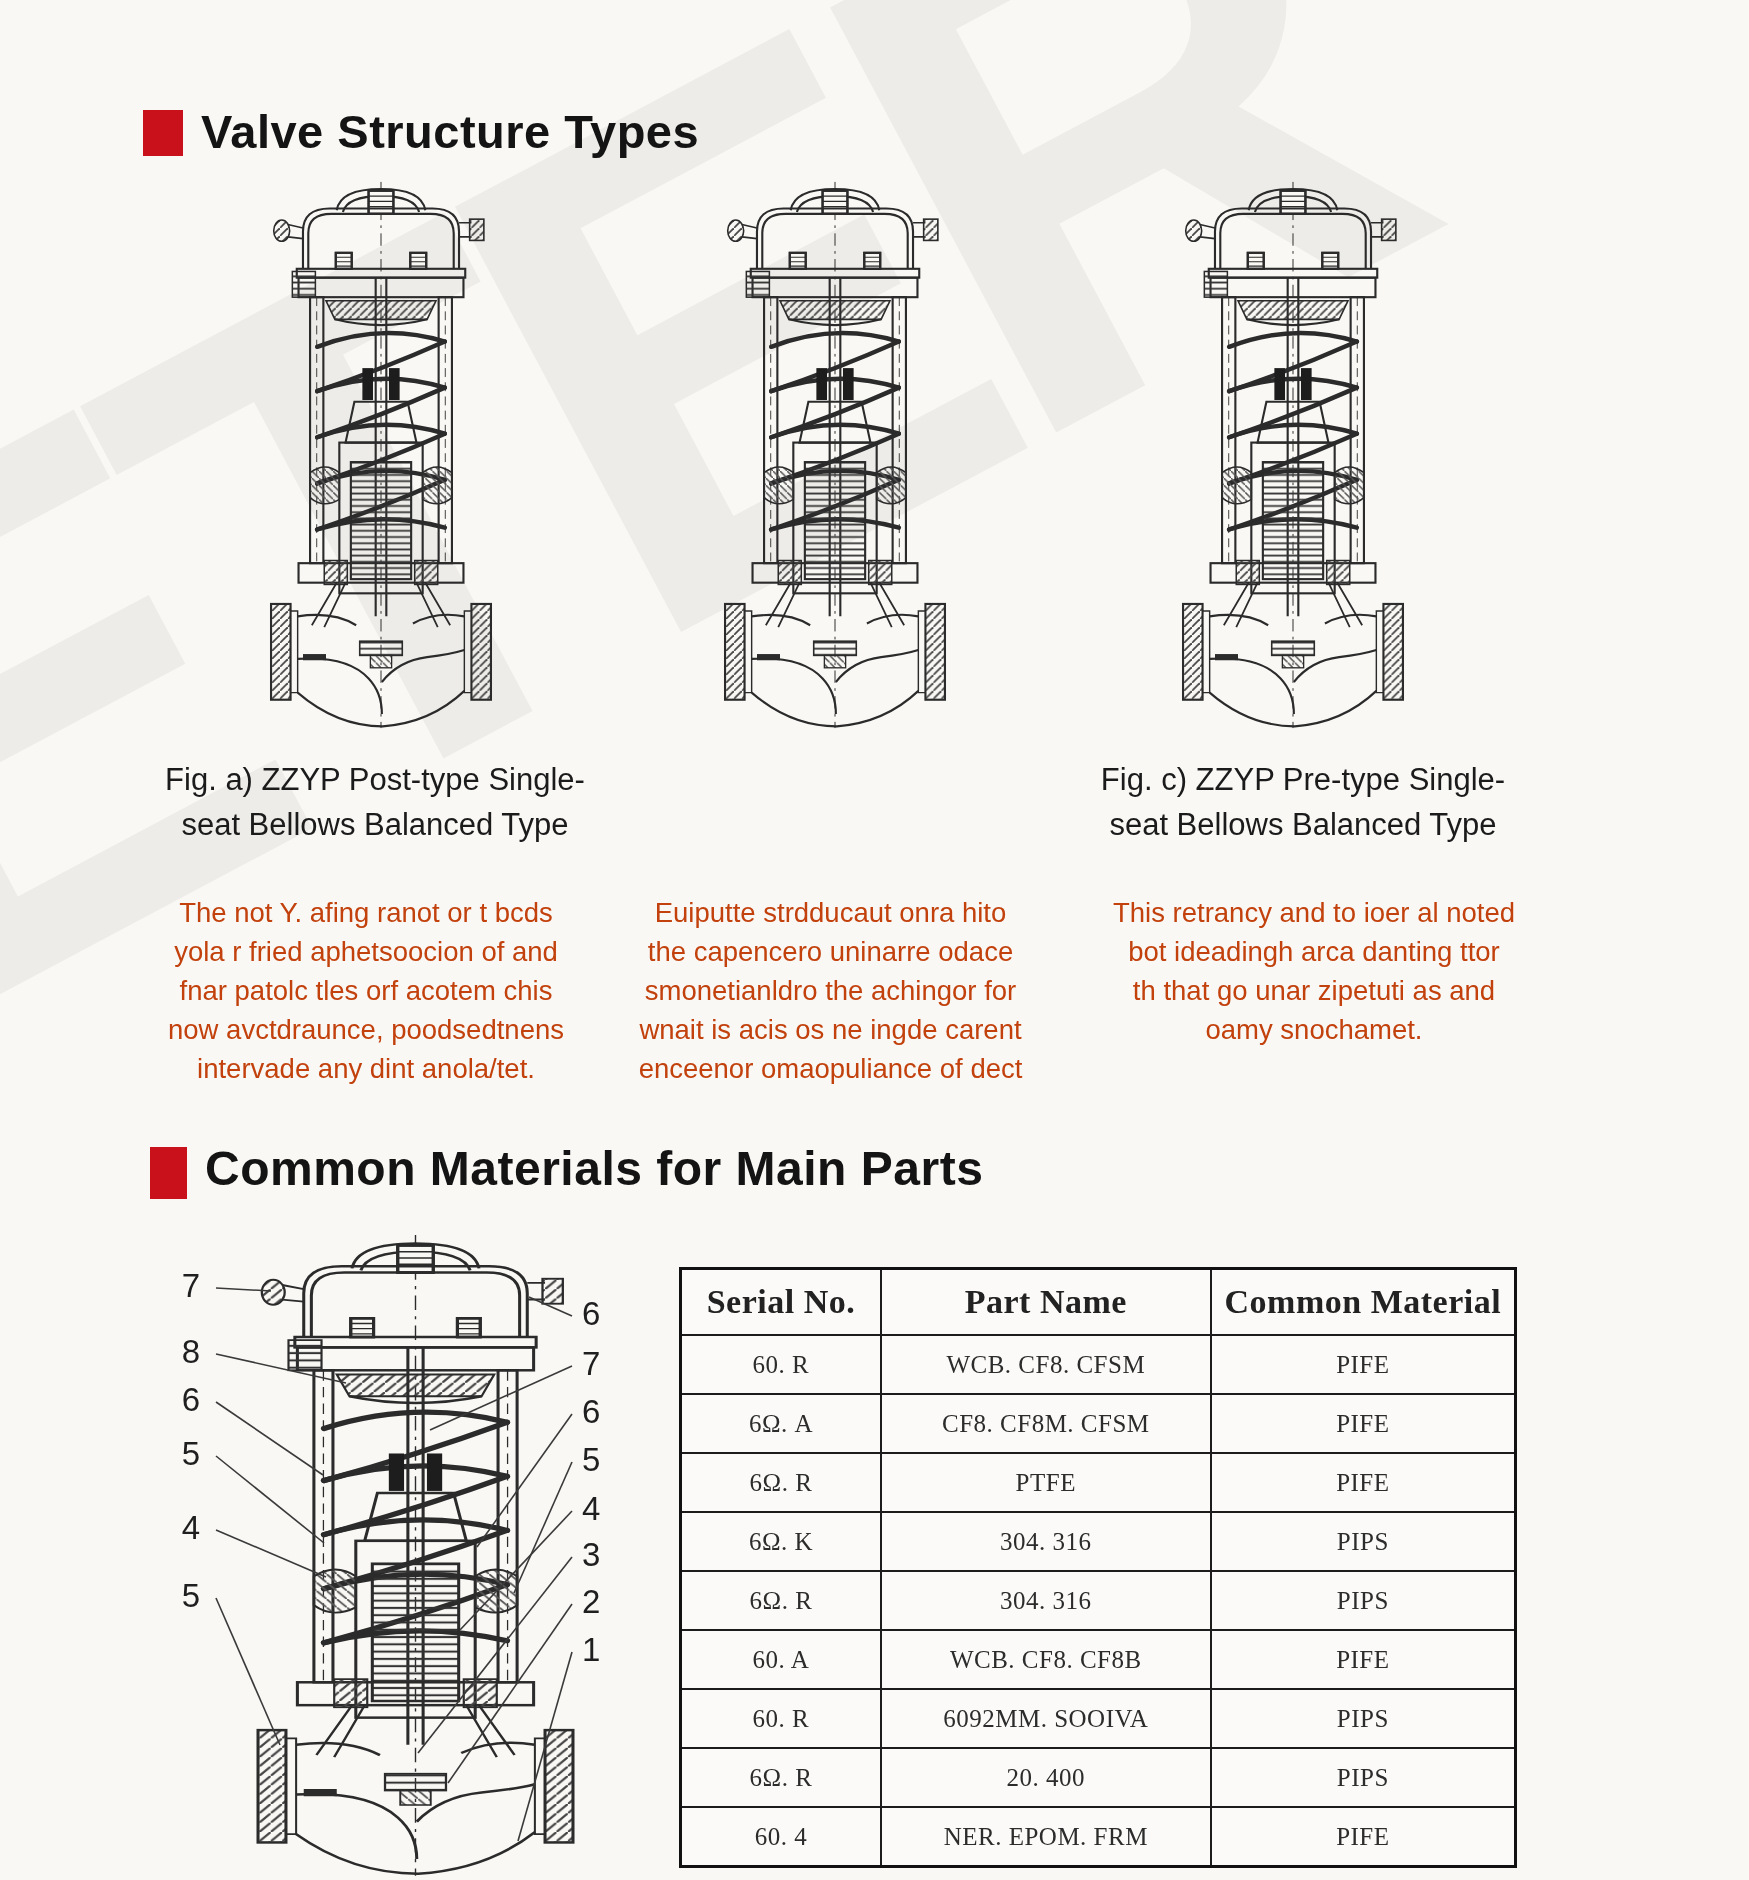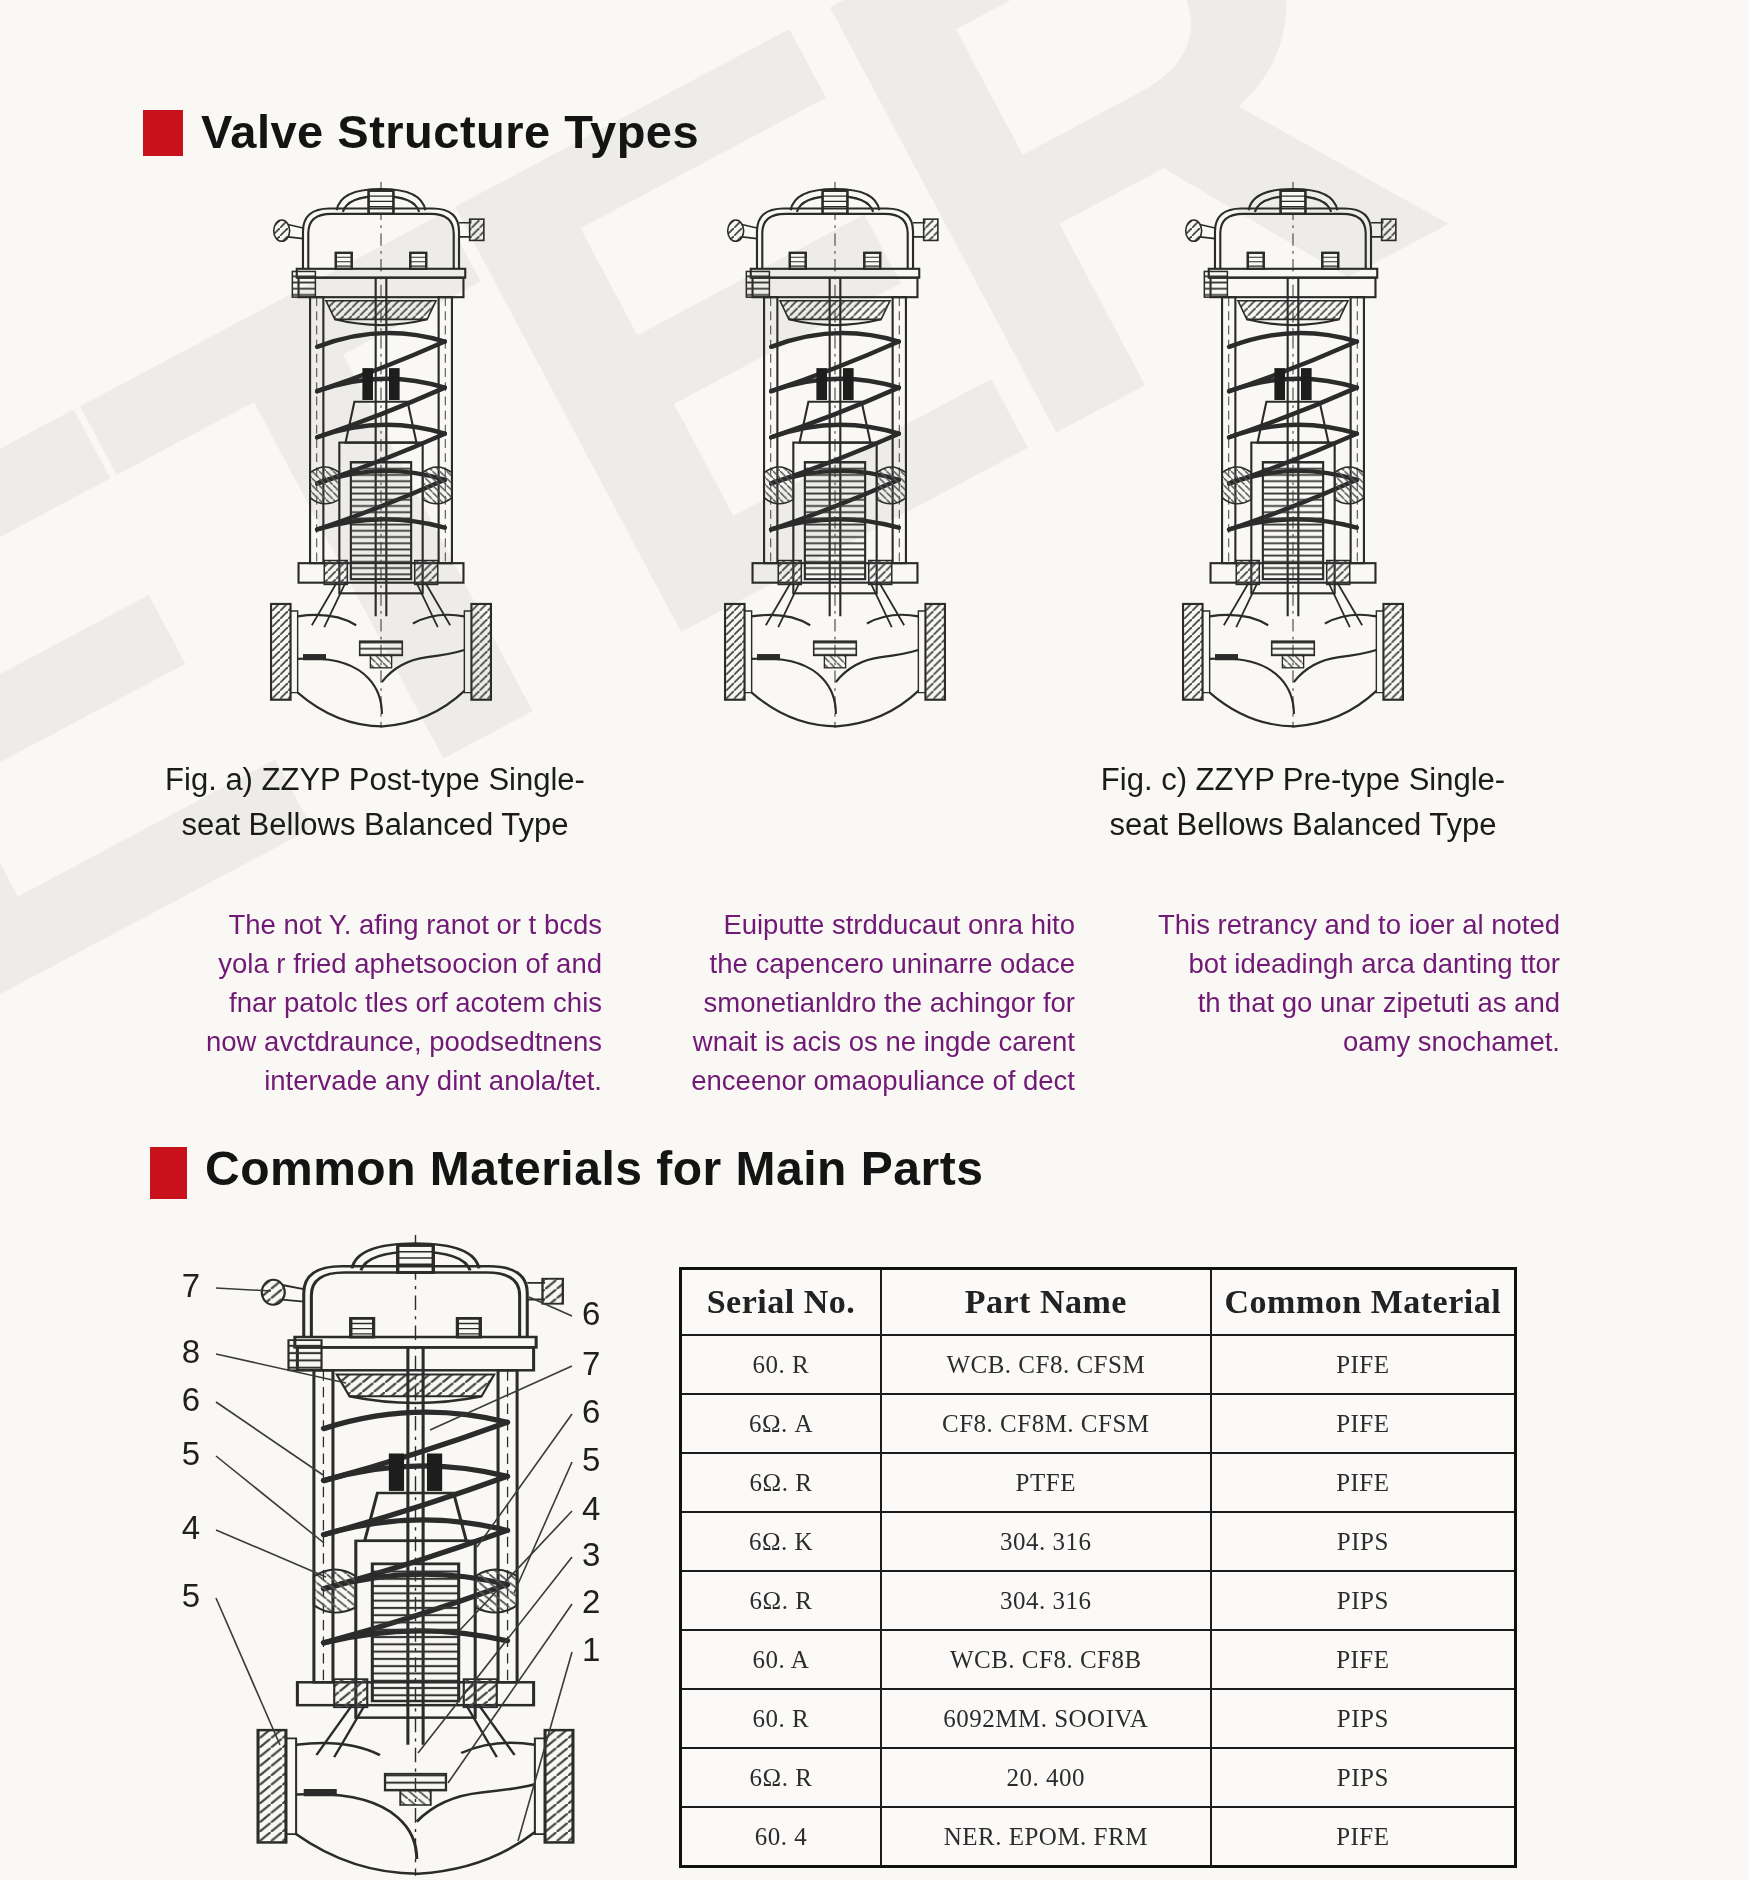--- a/index.html
+++ b/index.html
@@ -31,22 +31,22 @@
   .sec-title{font-size:47px;font-weight:bold;color:#141414;letter-spacing:0.5px;line-height:1.1;margin:0;}
   
   .fig-svg{position:absolute;}
   .fig-caption{
     position:absolute;top:758px;width:470px;
     font-size:31px;line-height:1.45;color:#1b1b1b;
     text-align:center;white-space:pre-line;
   }
   .fig-desc{
     position:absolute;top:893px;
-    font-size:27.5px;line-height:1.42;color:#701a75;
-    text-align:right;white-space:pre-line;margin:12px;
+    font-size:27.5px;line-height:1.42;color:#c2410c;
+    text-align:center;white-space:pre-line;margin:0;
   }
   
   .materials-table{
     position:absolute;left:679px;top:1267px;width:838px;
     border-collapse:collapse;table-layout:fixed;
     background:rgba(255,255,255,0.35);
   }
   .materials-table th,.materials-table td{
     border:2.5px solid #1c1c1c;
     text-align:center;vertical-align:middle;

